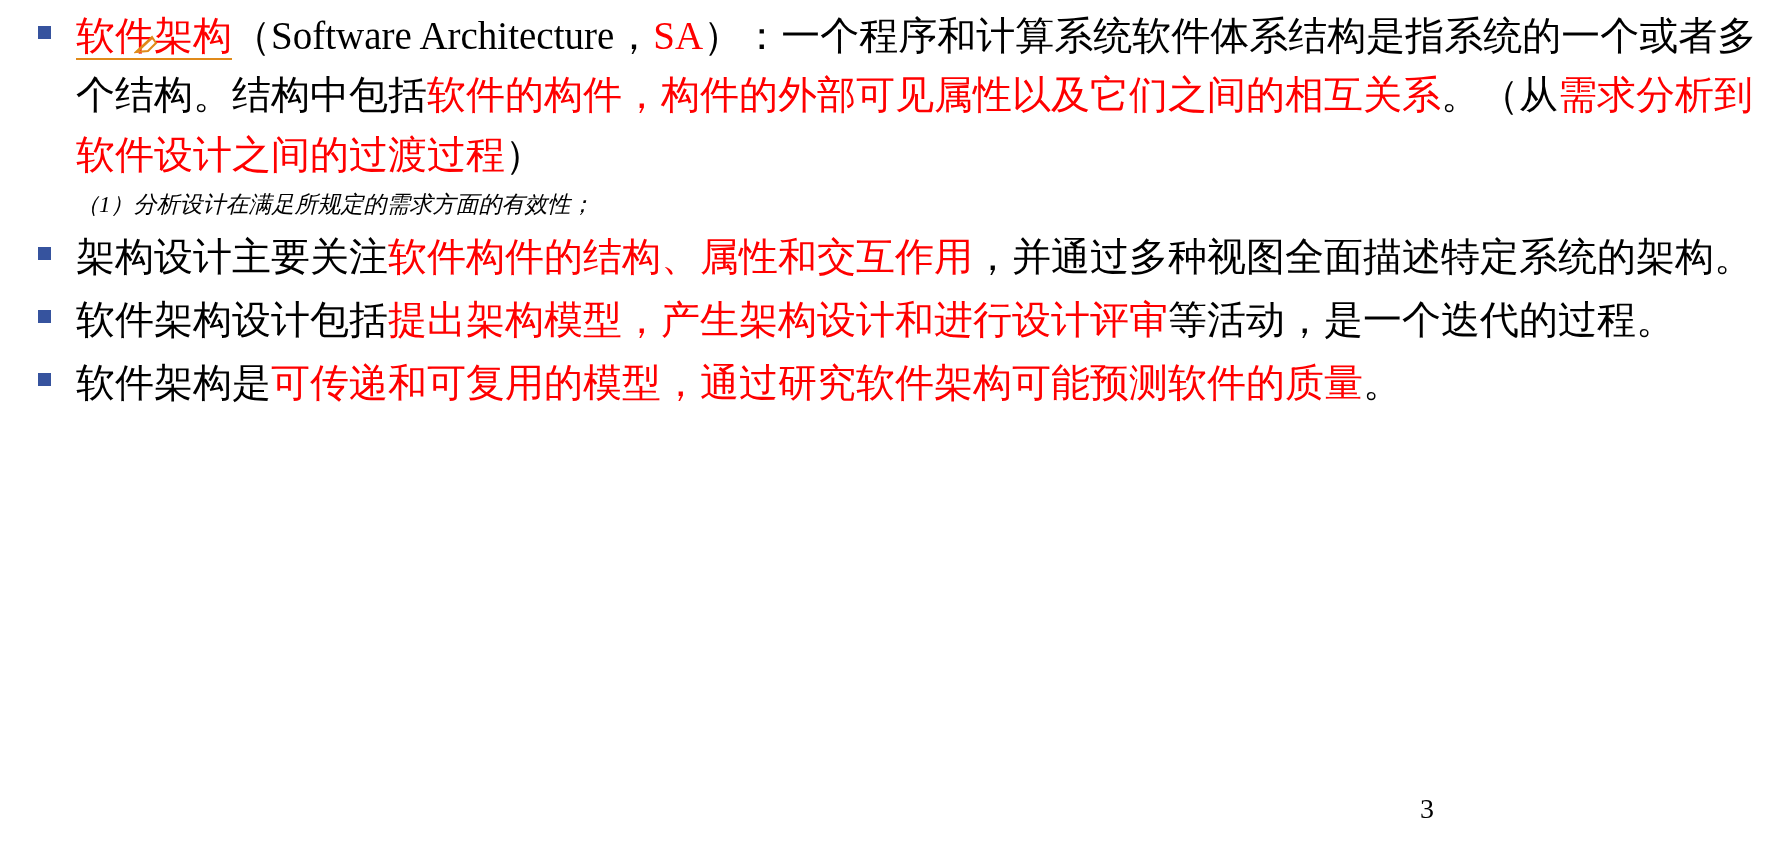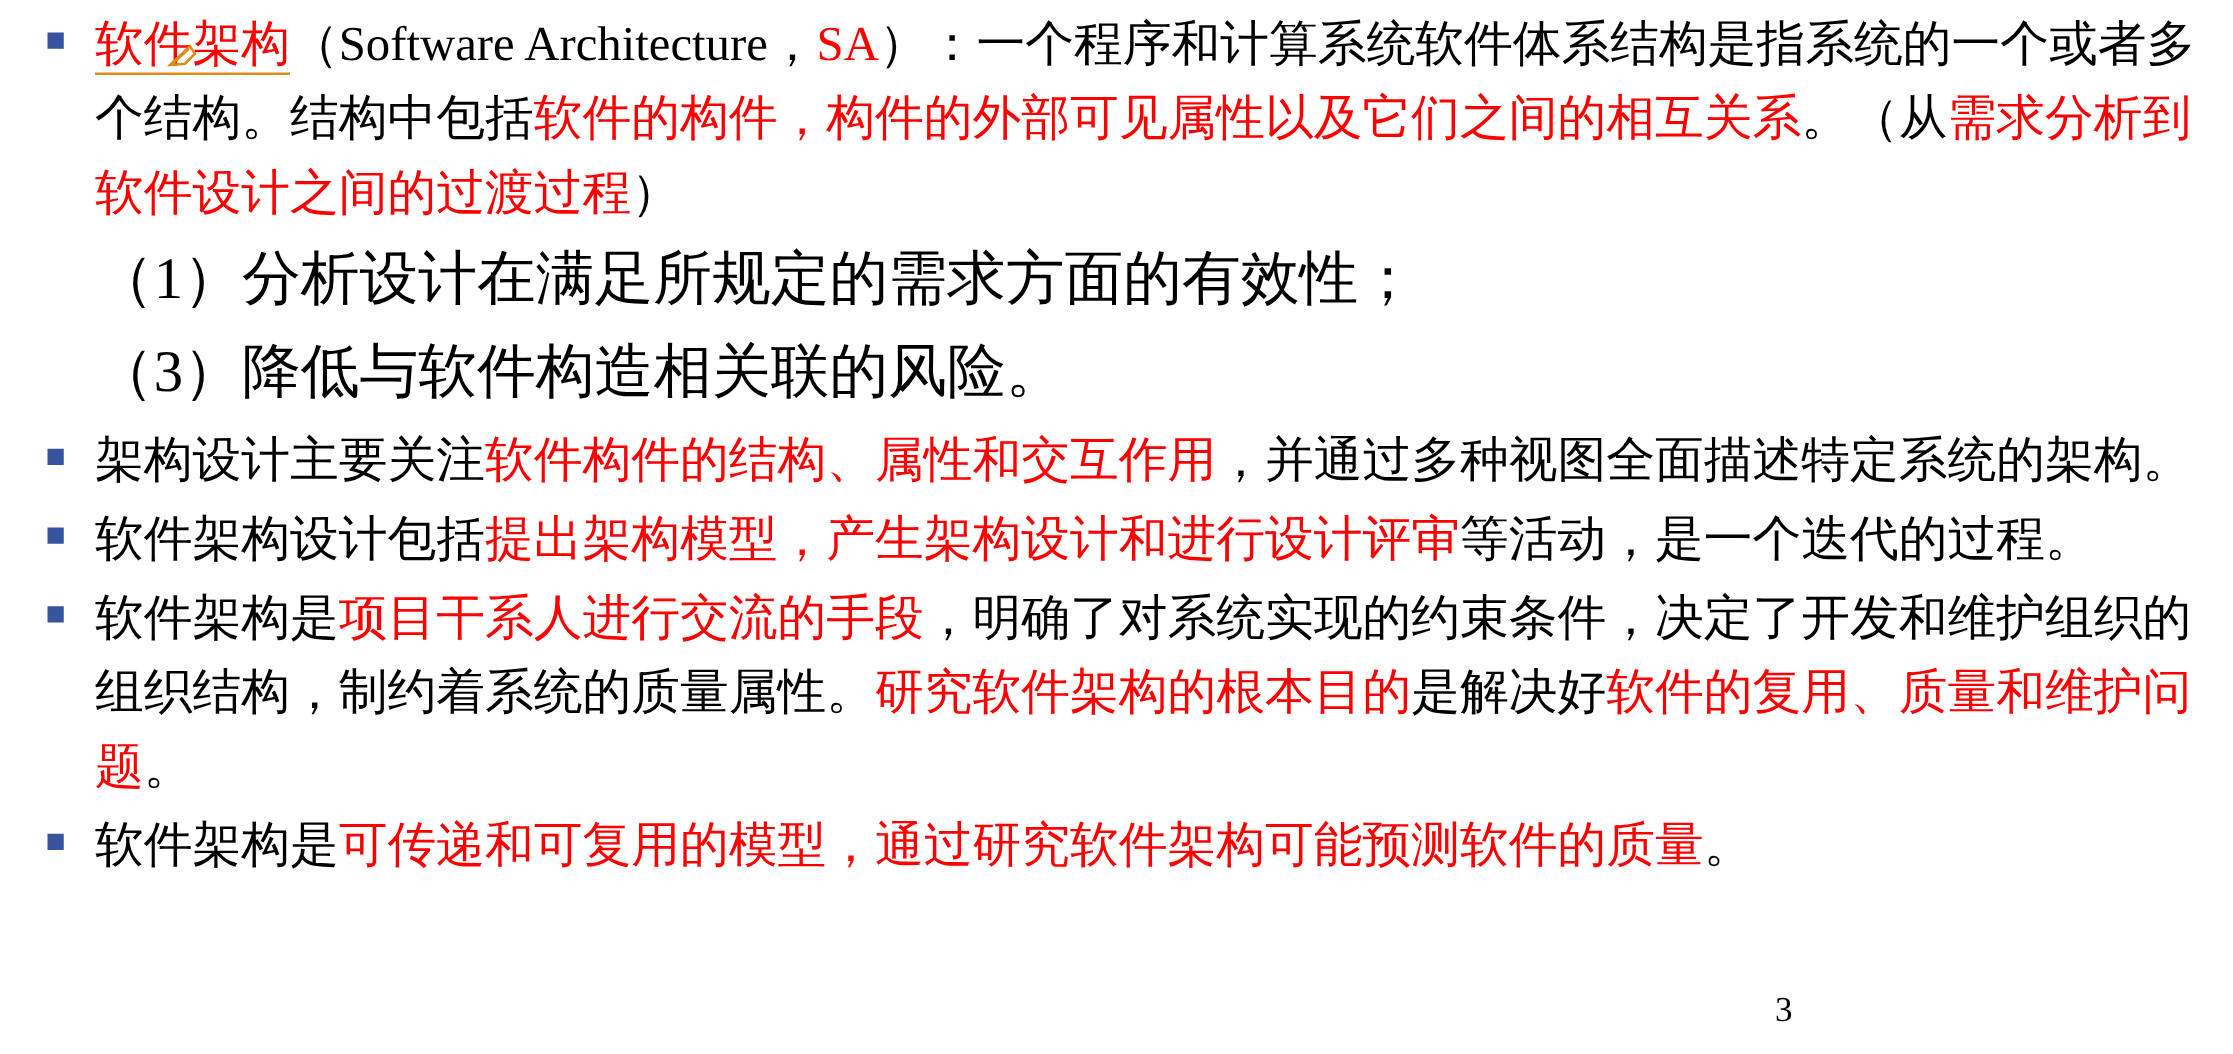--- a/index.html
+++ b/index.html
@@ -36,23 +36,24 @@
   li.bullet > .marker {
     position: absolute;
     left: 16px;
     top: 20px;
     width: 13px;
     height: 13px;
     background: #36539e;
   }
   .sub {
     padding-left: 54px;
-    font-size: 47px;
+    font-size: 23px;
     line-height: 1.52;
     margin: 0 0 4px 0;
+    font-style: italic;
   }
   .red {
     color: #ff0000;
   }
   .black {
     color: #000000;
   }
   .under-red {
     color: #ff0000;
     border-bottom: 2px solid #e08a1a;
@@ -90,38 +91,33 @@
       <span class="under-red">软件架构</span><span class="black ascii">（Software Architecture，</span><span class="red">SA</span><span class="black">）：一个程序和计算系统软件体系结构是指系统的一个或者多个结构。结构中包括</span><span class="red">软件的构件，构件的外部可见属性以及它们之间的相互关系</span><span class="black">。（从</span><span class="red">需求分析到软件设计之间的过渡过程</span><span class="black">）</span>
       <svg class="scribble" viewBox="0 0 34 22">
         <path d="M2 18 L18 3 L22 9 L14 17 Z" fill="none" stroke="#e08a1a" stroke-width="2"></path>
         <path d="M4 17 L17 5" stroke="#e08a1a" stroke-width="2"></path>
       </svg>
     </li>
 
   </ul>
 
   <div class="sub">（1）分析设计在满足所规定的需求方面的有效性；</div>
-  <div class="sub">（3）降低与软件构造相关联的风险。</div>
 
   <ul class="bullets">
 
     <li class="bullet">
       <span class="marker"></span>
       <span class="black">架构设计主要关注</span><span class="red">软件构件的结构、属性和交互作用</span><span class="black">，并通过多种视图全面描述特定系统的架构。</span>
     </li>
 
     <li class="bullet">
       <span class="marker"></span>
       <span class="black">软件架构设计包括</span><span class="red">提出架构模型，产生架构设计和进行设计评审</span><span class="black">等活动，是一个迭代的过程。</span>
     </li>
 
-    <li class="bullet">
-      <span class="marker"></span>
-      <span class="black">软件架构是</span><span class="red">项目干系人进行交流的手段</span><span class="black">，明确了对系统实现的约束条件，决定了开发和维护组织的组织结构，制约着系统的质量属性。</span><span class="red">研究软件架构的根本目的</span><span class="black">是解决好</span><span class="red">软件的复用、质量和维护问题</span><span class="black">。</span>
-    </li>
 
     <li class="bullet">
       <span class="marker"></span>
       <span class="black">软件架构是</span><span class="red">可传递和可复用的模型，通过研究软件架构可能预测软件的质量</span><span class="black">。</span>
     </li>
   </ul>
 
   <div class="page-number">3</div>
 
 </div>

